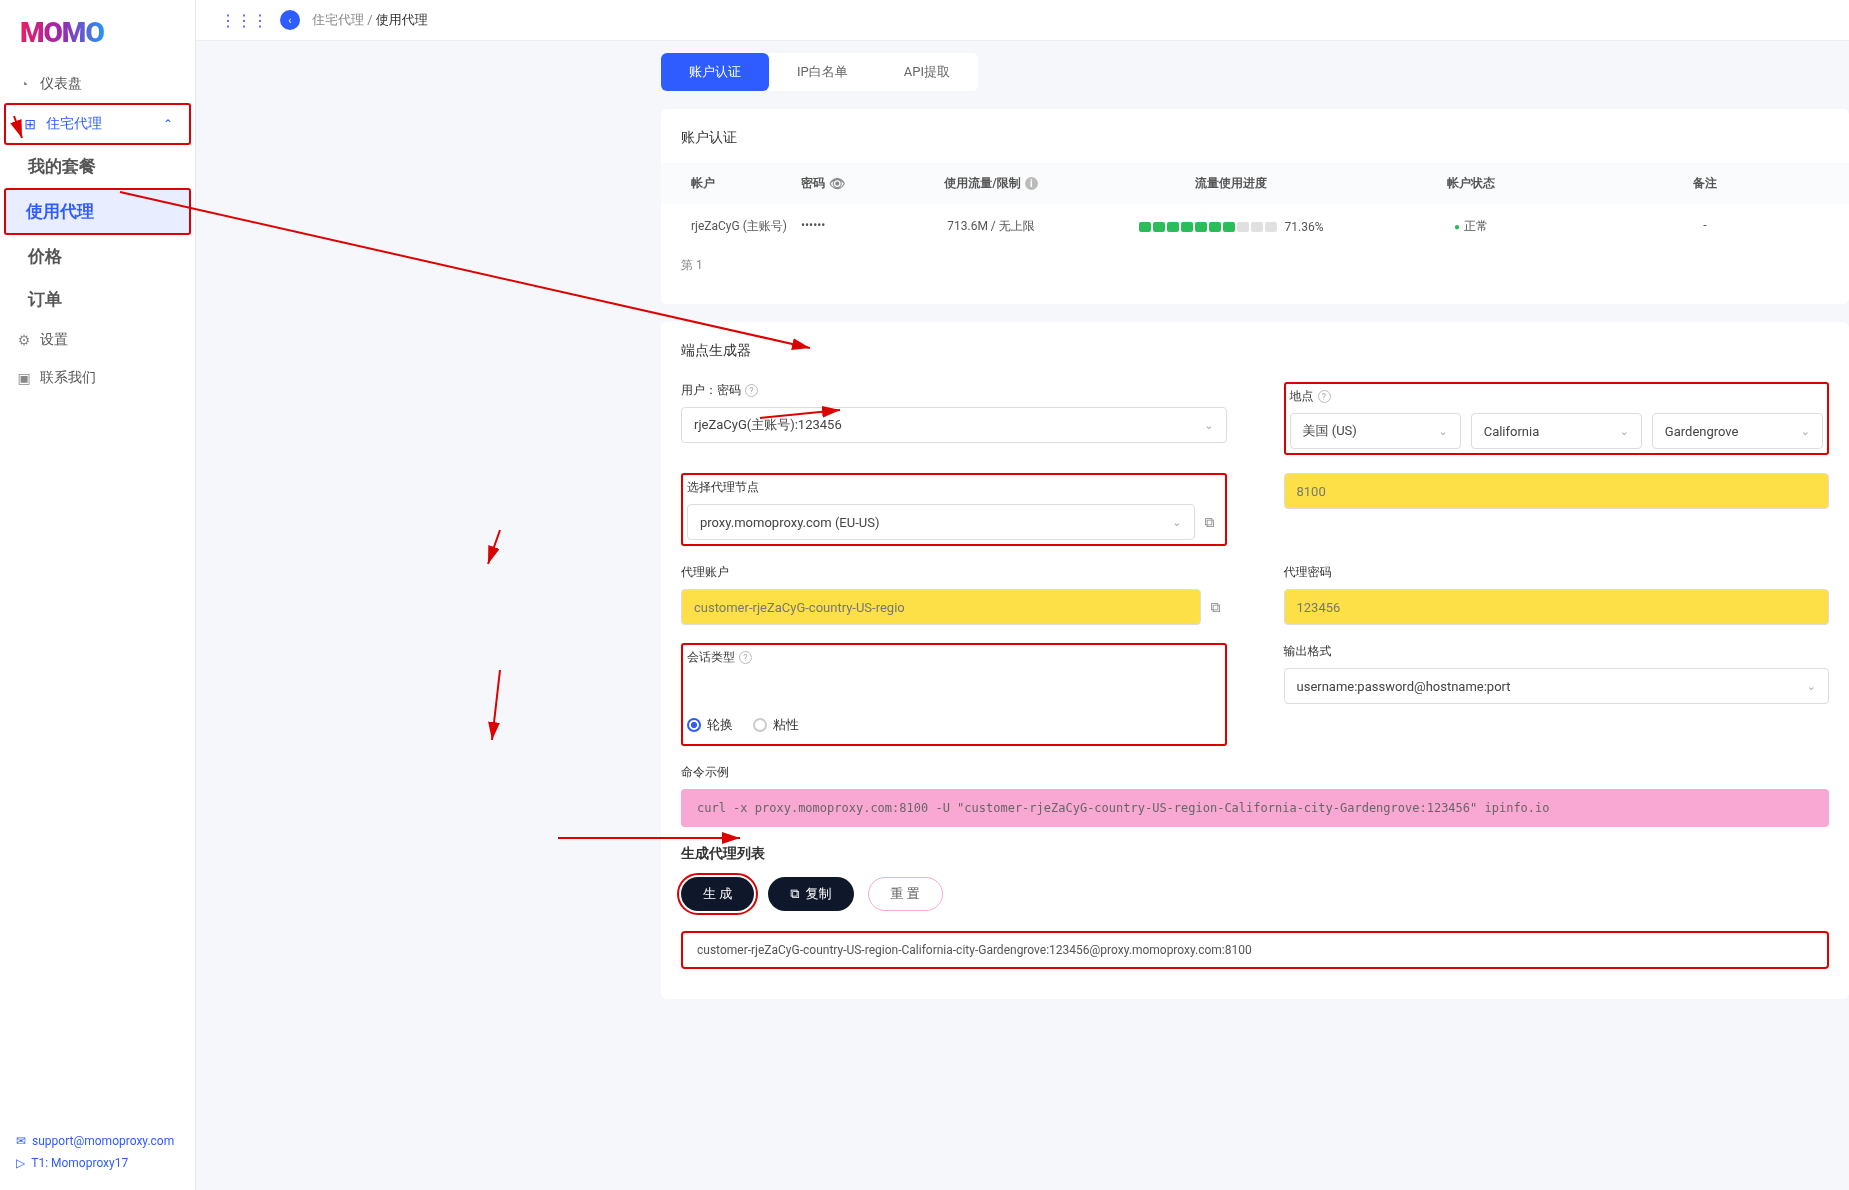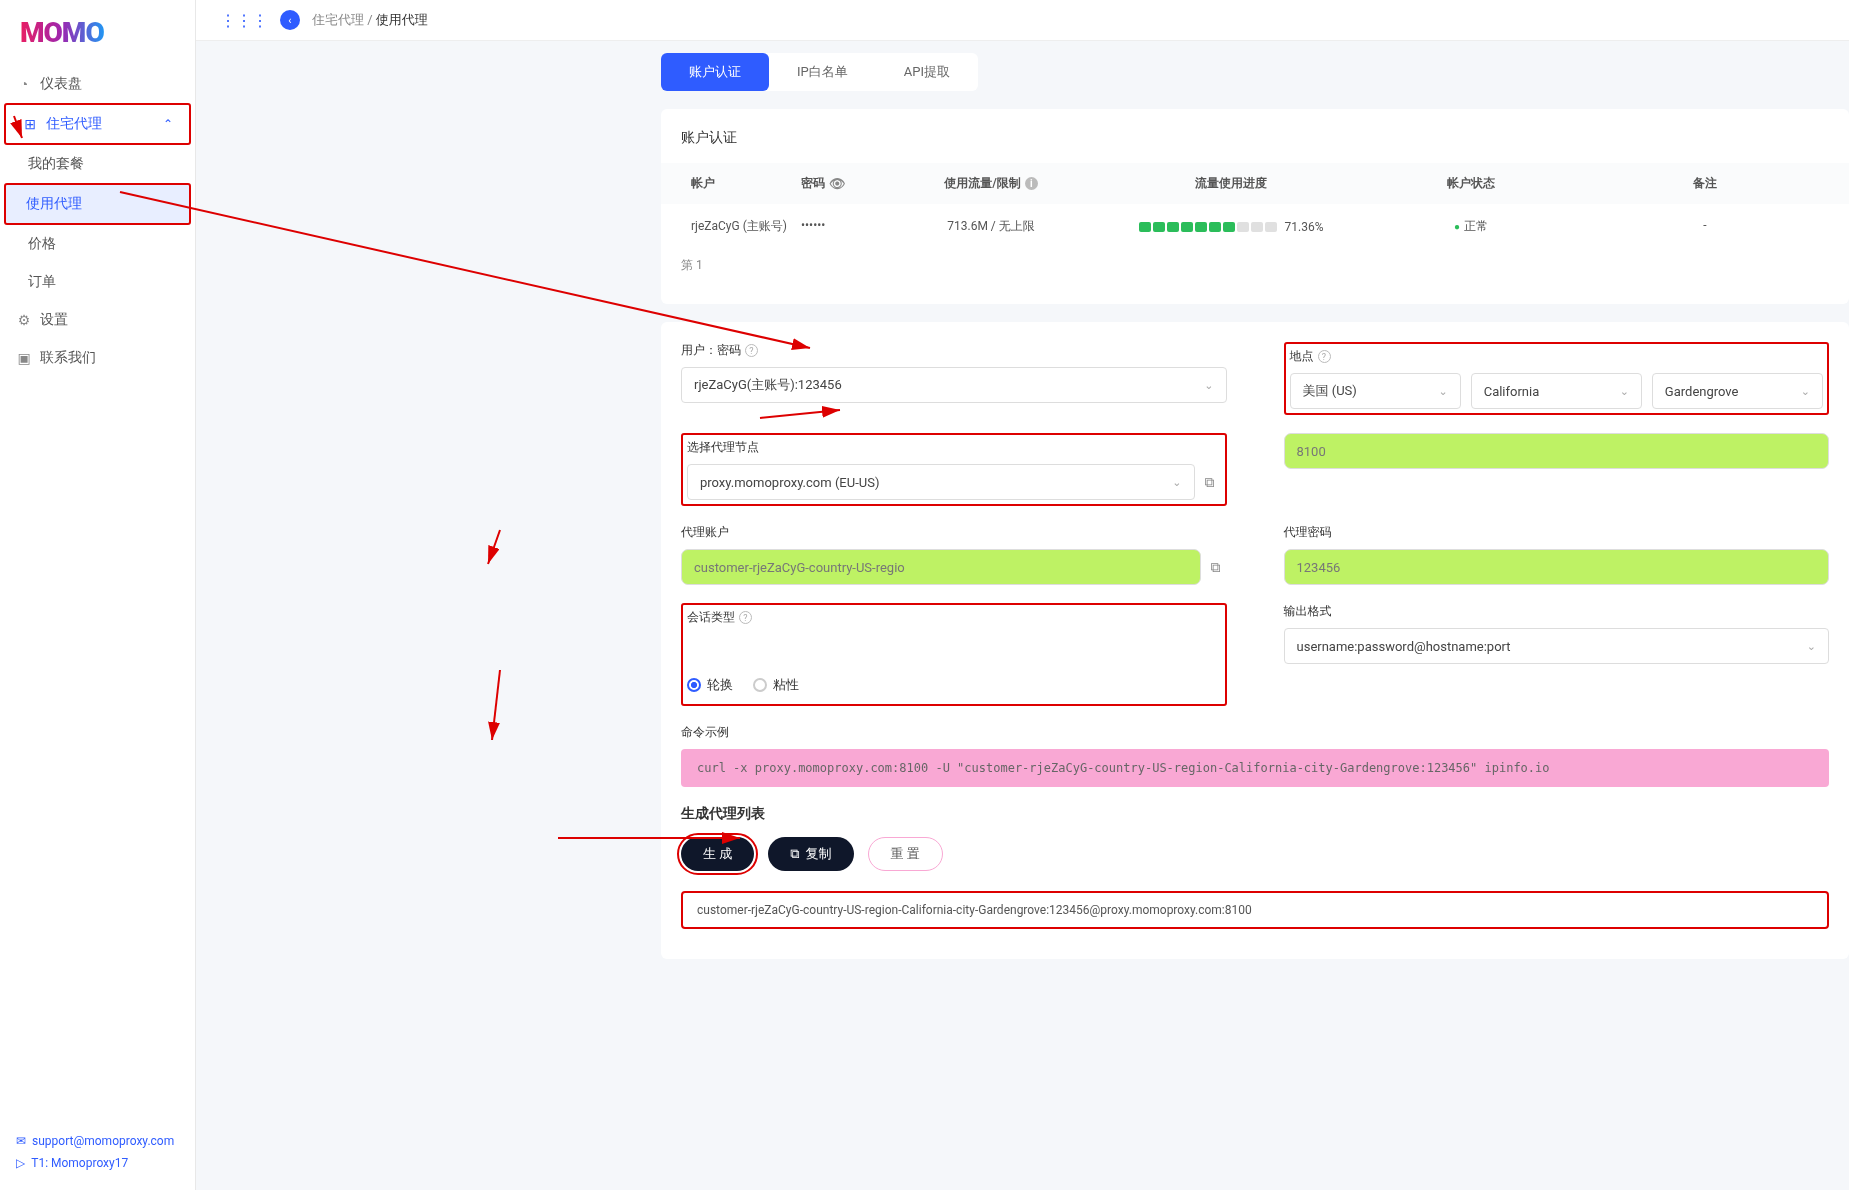--- a/index.html
+++ b/index.html
@@ -4,21 +4,21 @@
 <style>
 * { margin:0; padding:0; box-sizing:border-box; font-family:-apple-system,BlinkMacSystemFont,"Segoe UI",Roboto,"PingFang SC","Microsoft YaHei",sans-serif; }
 body { background:#f5f7fa; color:#333; font-size:14px; }
 .app { display:flex; min-height:100vh; }
 .sidebar { width:196px; background:#fff; border-right:1px solid #e8e8e8; display:flex; flex-direction:column; }
 .logo { padding:16px 20px 8px; }
 .logo-text { font-size:28px; font-weight:900; letter-spacing:-1px; background:linear-gradient(90deg,#e91e63,#9c27b0,#2196f3); -webkit-background-clip:text; -webkit-text-fill-color:transparent; background-clip:text; }
 .nav { flex:1; padding:8px 0; }
 .nav-item { display:flex; align-items:center; padding:10px 16px; color:#555; cursor:pointer; gap:8px; }
 .nav-item.active { color:#2f5cff; }
-.nav-item.sub { padding-left:28px; font-size:14px; }
+.nav-item.sub { padding-left:28px; font-size:17px;font-weight:bold; }
 .nav-item.sub.selected { background:#e8eeff; color:#2f5cff; border-radius:4px; margin:0 8px; padding-left:20px; }
 .nav-item .arrow { margin-left:auto; color:#2f5cff; font-size:12px; }
 .nav-item.top-parent { border:2px solid #d00; border-radius:3px; margin:0 4px; }
 .nav-item.sub.selected.redbox { border:2px solid #d00; border-radius:3px; margin:0 4px; }
 .nav-icon { width:16px; height:16px; display:inline-flex; align-items:center; justify-content:center; color:#888; }
 .nav-item.active .nav-icon { color:#2f5cff; }
 .sidebar-footer { padding:12px 8px 16px; }
 .sidebar-footer a { display:flex; align-items:center; gap:6px; color:#2f5cff; font-size:12px; padding:4px 8px; text-decoration:none; }
 .main { flex:1; display:flex; flex-direction:column; }
 .topbar { display:flex; align-items:center; padding:10px 24px; background:#fff; border-bottom:1px solid #eee; gap:12px; }
@@ -44,21 +44,21 @@
 .progress-bar { display:flex; gap:2px; }
 .progress-bar span { width:12px; height:10px; background:#e0e0e0; border-radius:2px; }
 .progress-bar span.on { background:#2bbd5a; }
 .status-dot { color:#2bbd5a; font-size:10px; margin-right:4px; }
 .page-foot { padding:8px 20px 0; font-size:12px; color:#888; }
 .gen-grid { display:grid; grid-template-columns:1fr 1fr; gap:18px 57px; padding:0 20px; }
 .gen-grid .full { grid-column:1 / -1; }
 .field-label { font-size:12px; color:#333; margin-bottom:8px; display:flex; align-items:center; gap:4px; }
 .help-icon { width:13px; height:13px; border:1px solid #bbb; border-radius:50%; font-size:9px; display:inline-flex; align-items:center; justify-content:center; color:#aaa; }
 .select-box,.input-box { height:36px; border:1px solid #ddd; border-radius:4px; padding:0 12px; display:flex; align-items:center; justify-content:space-between; font-size:13px; color:#444; background:#fff; cursor:pointer; }
-.input-box { background:#bef264; color:#777; cursor:default;border-radius:7px; }
+.input-box { background:#fde047; color:#777; cursor:default; }
 .chev { color:#aaa; font-size:11px; }
 .copy-icon { width:16px; height:16px; cursor:pointer; color:#888; }
 .loc-row { display:flex; gap:10px; }
 .loc-row .select-box { flex:1; }
 .field-row { display:flex; align-items:center; gap:10px; }
 .field-row .select-box,.field-row .input-box { flex:1; }
 .redframe { border:2px solid #d00; padding:4px; border-radius:3px; }
 .radio-row { display:flex; gap:20px; align-items:flex-start; padding:6px 0;margin-top:44px; }
 .radio-opt { display:flex; align-items:center; gap:6px; font-size:13px; cursor:pointer; }
 .radio-dot { width:14px; height:14px; border:2px solid #ccc; border-radius:50%; display:inline-block; }
@@ -171,20 +171,23 @@
             </div>
             <span>71.36%</span>
           </div>
           <div class="col-status"><span class="status-dot">●</span><span>正常</span></div>
           <div class="col-rem">-</div>
         </div>
         <div class="page-foot">第 1</div>
       </div>
 
       <div class="panel">
+        <div class="panel-inner gen-section">
+          <div class="sec-title">端点生成器</div>
+        </div>
 
         <div class="gen-grid gen-section">
           <div>
             <div class="field-label">
                 <span>用户：密码</span>
                 <span class="help-icon">?</span>
               </div>
             <div class="select-box">
                 <span>rjeZaCyG(主账号):123456</span>
                 <span class="chev">⌄</span>

